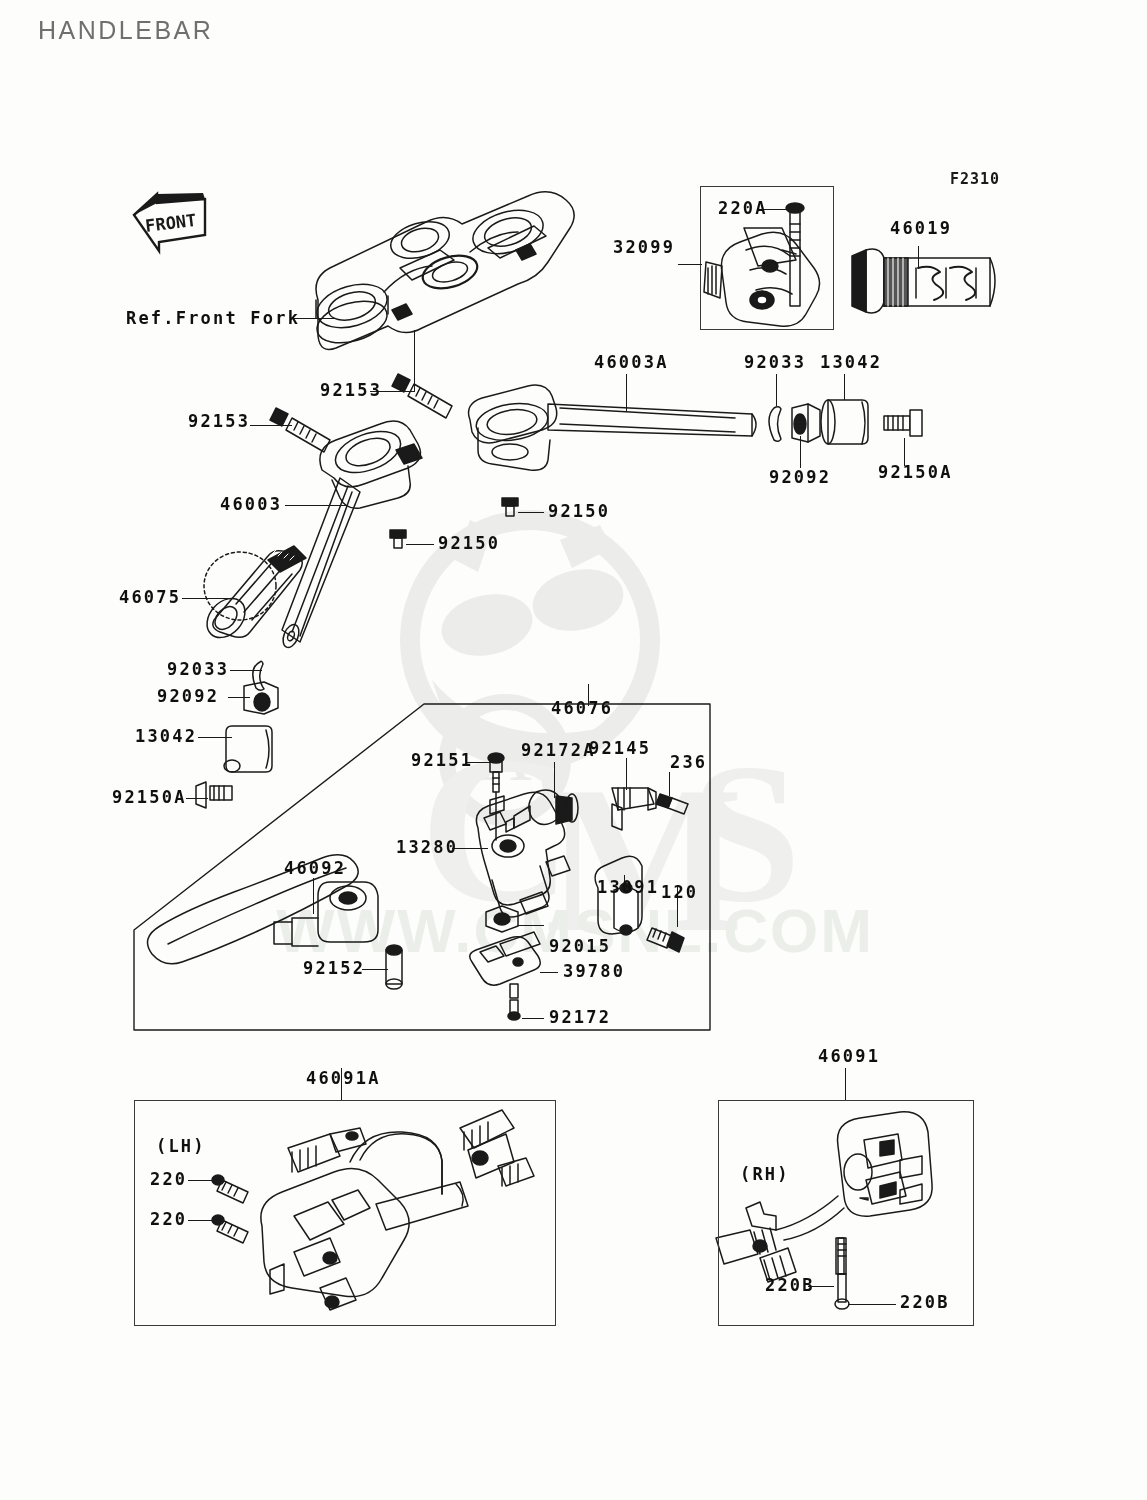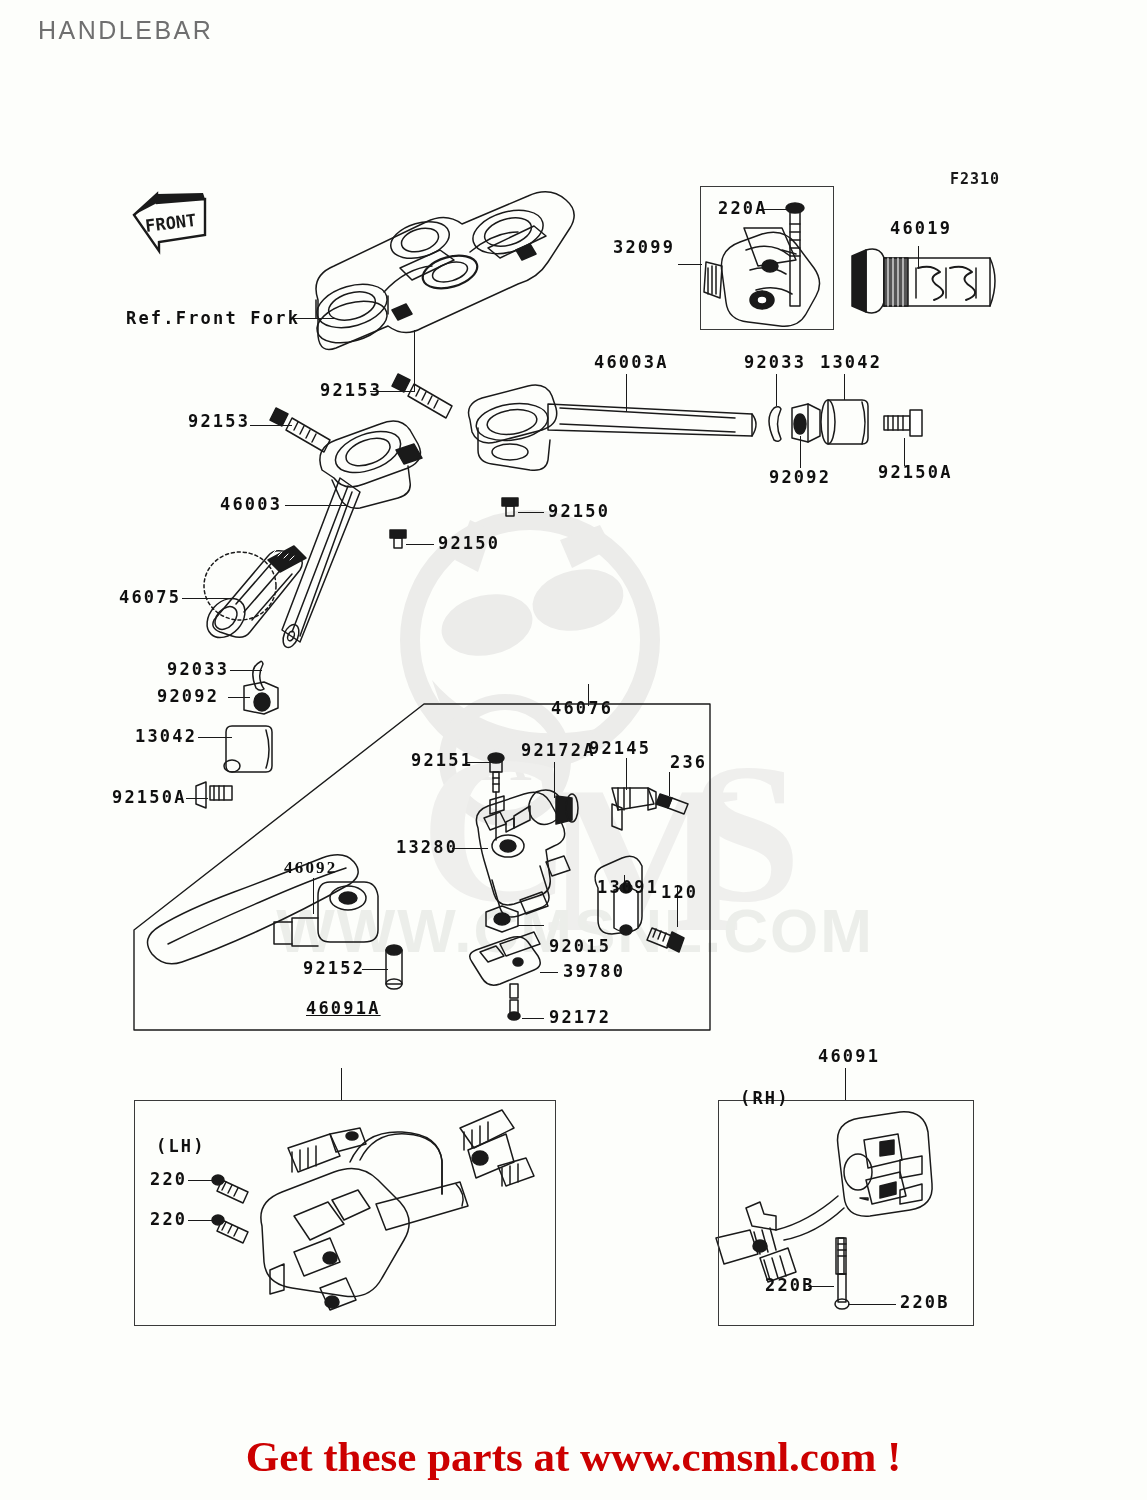--- a/index.html
+++ b/index.html
@@ -534,31 +534,30 @@
   <div class="callout" style="left:438px;top:533px;">92150</div>
 
   <div class="callout" style="left:551px;top:662px;margin-top:36px;">46076</div>
   <div class="callout" style="left:411px;top:750px;">92151</div>
   <div class="callout" style="left:521px;top:740px;">92172A</div>
   <div class="callout" style="left:589px;top:738px;">92145</div>
   <div class="callout" style="left:670px;top:752px;">236</div>
   <div class="callout" style="left:396px;top:837px;">13280</div>
   <div class="callout" style="left:597px;top:877px;">13091</div>
   <div class="callout" style="left:661px;top:882px;">120</div>
-  <div class="callout" style="left:284px;top:858px;font-family:Liberation Serif, serif;">46092</div>
+  <div class="callout" style="left:284px;top:858px;">46092</div>
   <div class="callout" style="left:549px;top:936px;">92015</div>
   <div class="callout" style="left:303px;top:958px;">92152</div>
   <div class="callout" style="left:563px;top:961px;">39780</div>
   <div class="callout" style="left:549px;top:1007px;">92172</div>
 
-  <div class="callout" style="left:306px;top:998px;text-decoration:underline;">46091A</div>
+  <div class="callout" style="left:306px;top:1068px;">46091A</div>
   <div class="callout" style="left:156px;top:1136px;">(LH)</div>
   <div class="callout" style="left:150px;top:1169px;">220</div>
   <div class="callout" style="left:150px;top:1209px;">220</div>
 
   <div class="callout" style="left:818px;top:1046px;">46091</div>
-  <div class="callout" style="left:740px;top:1088px;">(RH)</div>
+  <div class="callout" style="left:740px;top:1164px;">(RH)</div>
   <div class="callout" style="left:765px;top:1275px;">220B</div>
   <div class="callout" style="left:900px;top:1292px;">220B</div>
 
-  <div class="tagline">Get these parts at www.cmsnl.com !</div>
 
 </div>
 
 </body></html>

